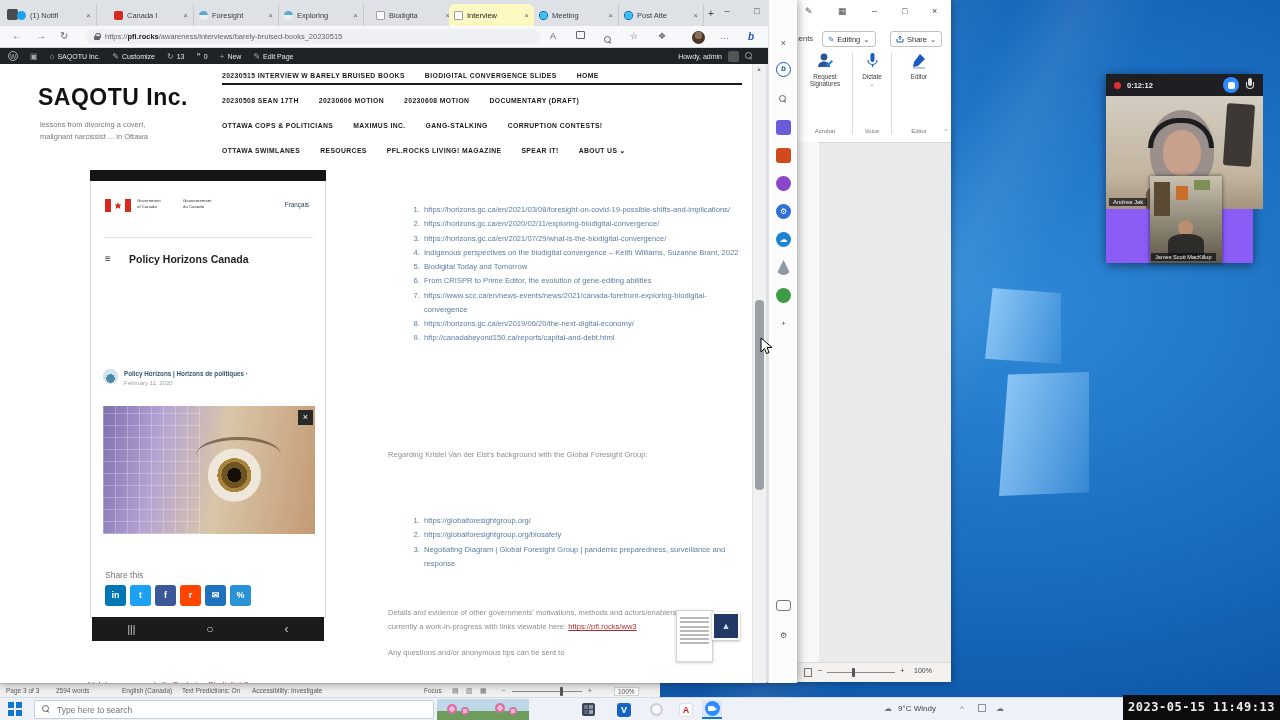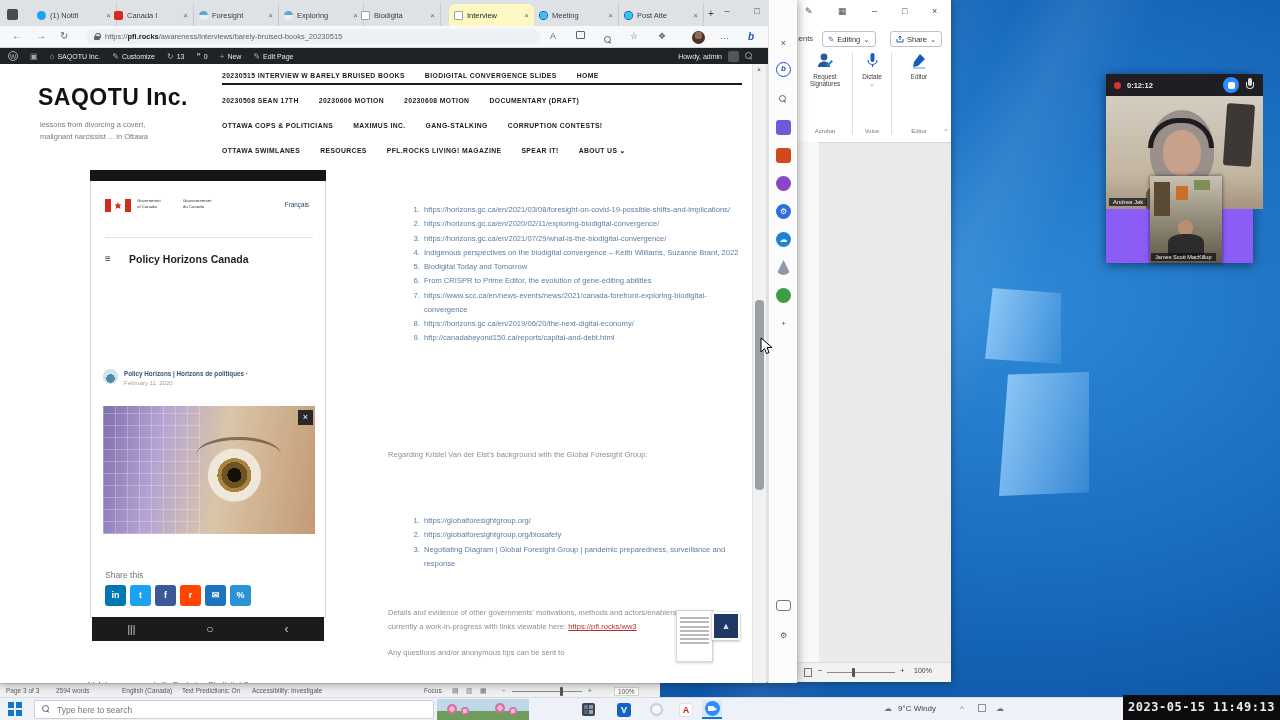--- a/index.html
+++ b/index.html
@@ -263,41 +263,41 @@
     <div class="slider-track" style="left:512px;top:7px;width:70px"></div>
     <div class="slider-handle" style="left:560px;top:3px"></div>
     <span style="left:588px">+</span>
     <span style="left:614px;background:#fff;border:1px solid #d0d0d0;padding:0 3px">100%</span>
   </div>
 
   <div id="edge-win" class="abs">
 
     <div id="tabstrip">
       <span style="position:absolute;left:7px;top:9px;width:11px;height:11px;background:#494c50;border-radius:2px"></span>
-      <div class="tab" style="left:32px">
+      <div class="tab" style="left:12px">
         <span class="fav" style="background:#1da1f2"></span>
         <span class="ttl">(1) Notifi</span>
           <span class="x">×</span>
       </div>
       <div class="tab" style="left:109px">
         <span class="fav" style="background:#d52b1e;border-radius:2px"></span>
         <span class="ttl">Canada I</span>
           <span class="x">×</span>
       </div>
       <div class="tab" style="left:194px">
         <span class="fav" style="background:linear-gradient(180deg,#5aa7d8 50%,#eee 50%)"></span>
         <span class="ttl">Foresight</span>
           <span class="x">×</span>
       </div>
       <div class="tab" style="left:279px">
         <span class="fav" style="background:linear-gradient(180deg,#5aa7d8 50%,#eee 50%)"></span>
         <span class="ttl">Exploring</span>
           <span class="x">×</span>
       </div>
-      <div class="tab" style="left:356px">
+      <div class="tab" style="left:371px">
         <span class="fav doc"></span>
         <span class="ttl">Biodigita</span>
           <span class="x">×</span>
       </div>
       <div class="tab active" style="left:449px">
         <span class="fav doc"></span>
         <span class="ttl">Interview</span>
           <span class="x">×</span>
       </div>
       <div class="tab" style="left:534px">

